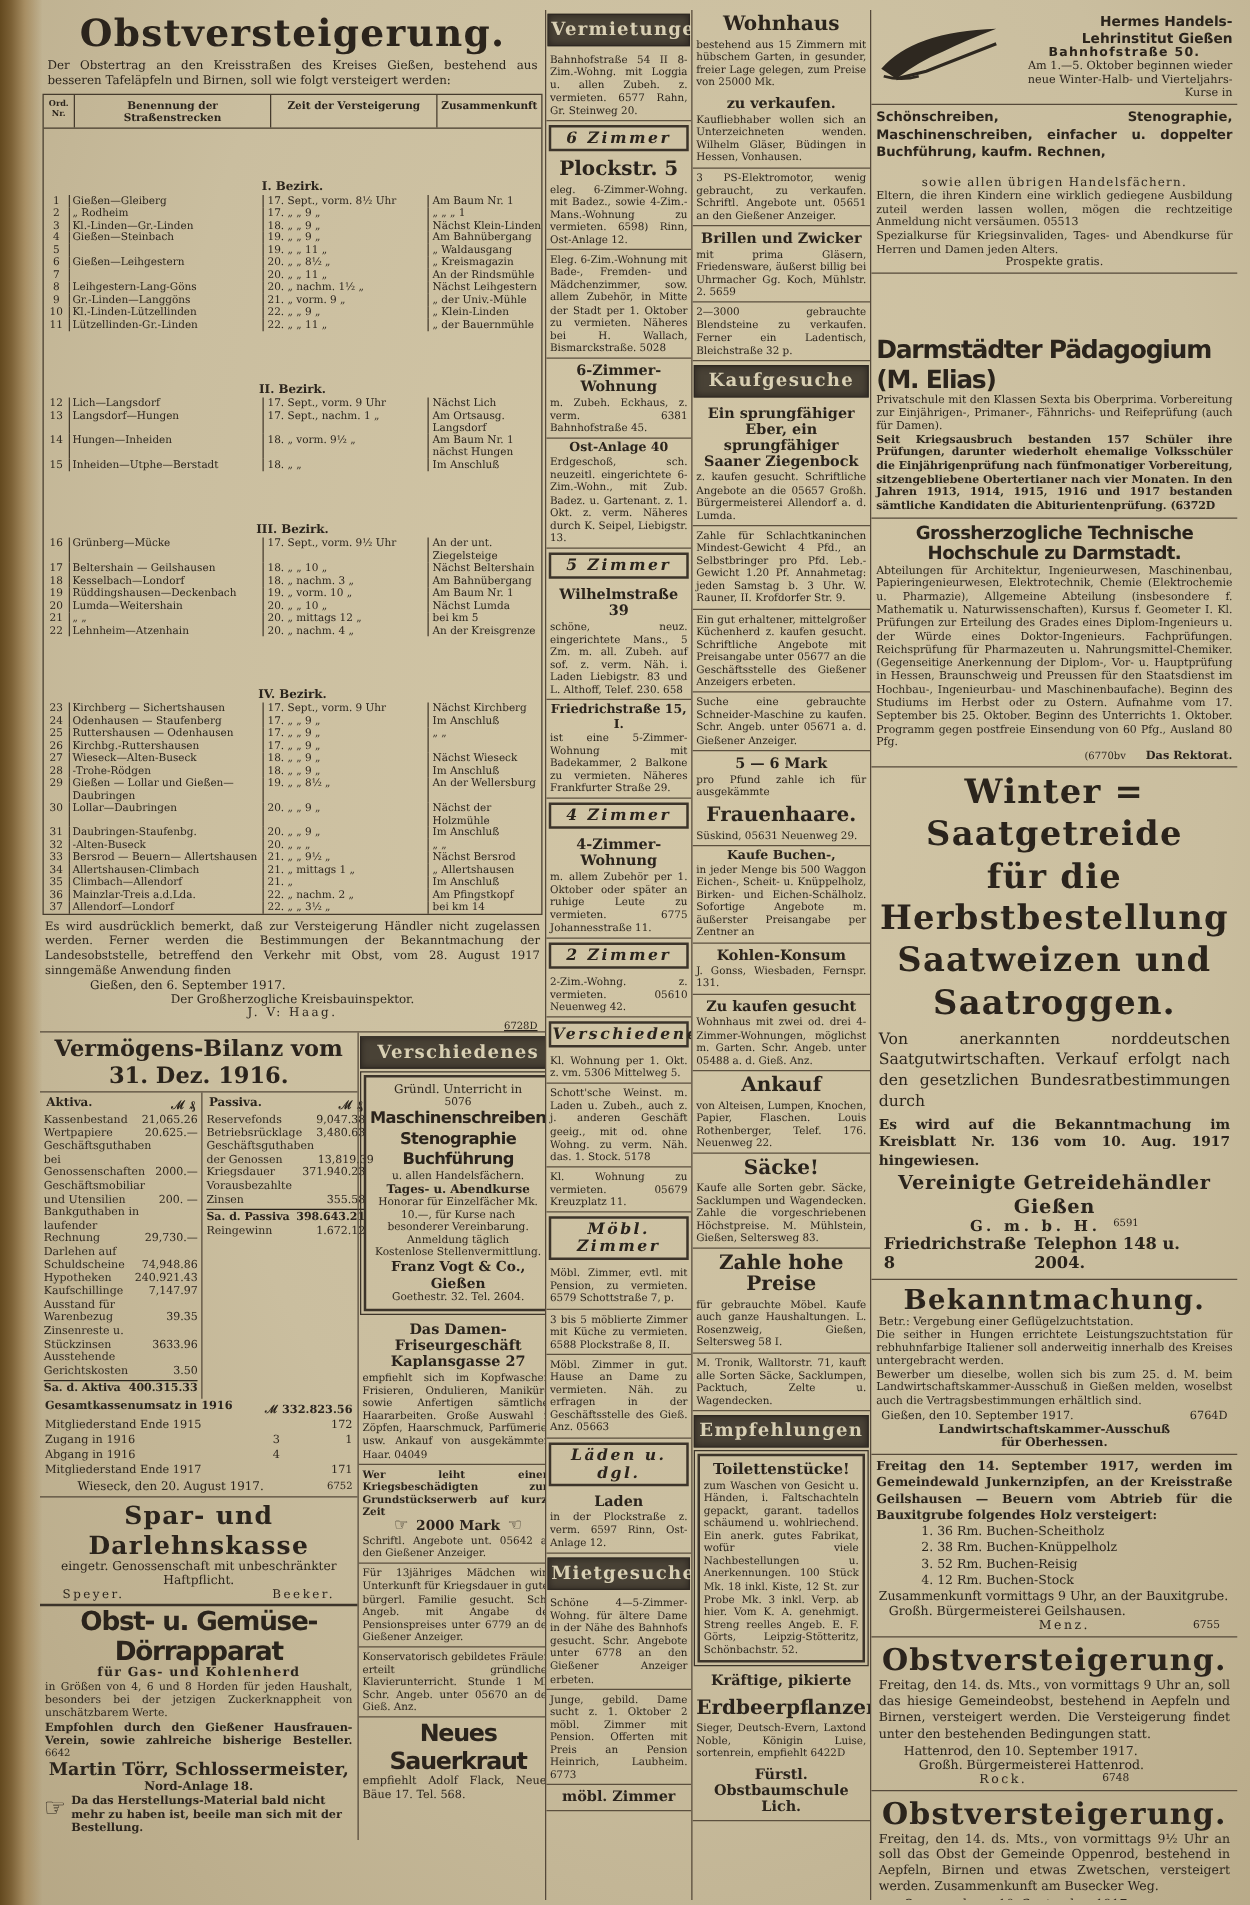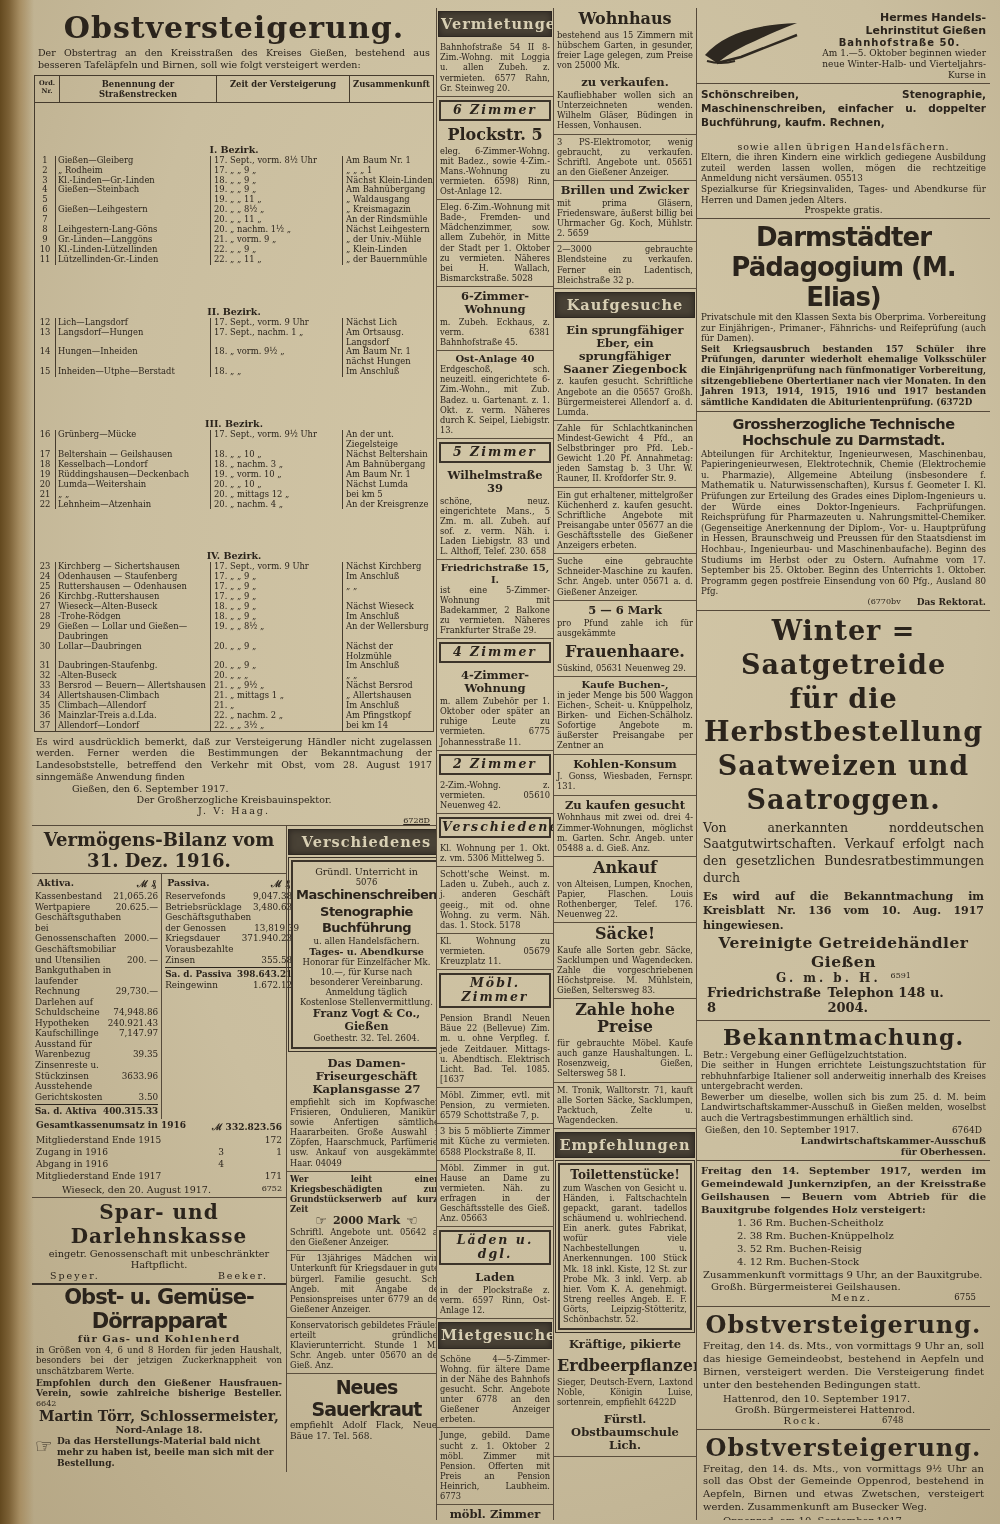--- a/index.html
+++ b/index.html
@@ -91,34 +91,34 @@
   .hermes{display:flex;gap:4px;}
   .pen-ill{flex:none;width:108px;padding-top:6px;}
   .hermes-txt{flex:1;}
   .h-l1{font-weight:bold;font-size:11px;text-align:right;font-family:"DejaVu Sans",sans-serif;}
   .h-l2{font-weight:bold;font-size:10px;text-align:center;letter-spacing:1px;font-family:"DejaVu Sans",sans-serif;}
   .h-l3{font-size:9px;text-align:right;line-height:1.2;}
   .h-wide{font-weight:bold;font-size:10.5px;line-height:1.3;text-align:justify;font-family:"DejaVu Sans",sans-serif;margin:1px 0;}
   .h-sp{font-size:9.5px;text-align:center;letter-spacing:1px;margin-top:12px;}
   .h-body{font-size:8.8px;line-height:1.2;text-align:justify;}
   .h-center{font-size:9px;text-align:center;}
-  .paed-title{font-size:26px;font-weight:bold;text-align:center;font-family:"DejaVu Sans","Liberation Sans",sans-serif;letter-spacing:-1px;}
+  .paed-title{font-size:20px;font-weight:bold;text-align:left;font-family:"DejaVu Sans","Liberation Sans",sans-serif;letter-spacing:-1px;margin-top:45px;}
   .sec-body{font-size:8.7px;line-height:1.22;text-align:justify;}
   .th-title{font-size:14.5px;font-weight:bold;text-align:center;font-family:"DejaVu Sans",sans-serif;letter-spacing:-0.5px;padding:1px 0;}
   .sec-sig{display:flex;justify-content:flex-end;gap:16px;font-size:9px;font-weight:bold;}
   .saat-t1{font-size:27px;font-weight:bold;text-align:center;letter-spacing:1px;line-height:1.25;}
   .saat-body{font-size:12.5px;line-height:1.35;text-align:justify;padding:3px 2px;}
   .saat-note{font-size:11px;font-weight:bold;line-height:1.3;text-align:justify;padding:0 2px;}
   .firm-line{font-size:15.5px;font-weight:bold;text-align:center;letter-spacing:0.5px;}
   .firm-sub{display:flex;justify-content:center;gap:10px;font-size:12px;font-weight:bold;letter-spacing:3px;}
   .addr-line{display:flex;justify-content:space-between;font-size:13px;font-weight:bold;padding:0 6px 2px;}
   .bek-title{font-size:22px;font-weight:bold;text-align:center;letter-spacing:1px;}
   .bek-sub{font-size:9px;padding-left:2px;}
   .bek-place{display:flex;justify-content:space-between;font-size:9px;padding:1px 4px;}
-  .bek-sig{font-size:9.5px;font-weight:bold;text-align:right;line-height:1.15;}
+  .bek-sig{font-size:9.5px;font-weight:bold;text-align:center;line-height:1.15;}
   .holz-intro{font-size:10px;font-weight:bold;line-height:1.3;text-align:justify;}
   .holz-item{font-size:10px;padding-left:36px;line-height:1.3;}
   .holz-meet{font-size:10px;padding:1px 2px;}
   .holz-sig{display:flex;justify-content:space-between;font-size:10px;padding:0 10px;}
   .obst2-title{font-size:24px;font-weight:bold;text-align:center;letter-spacing:1px;}
   .obst2-body{font-size:10px;line-height:1.28;text-align:justify;padding:1px 2px;}
   .obst2-place{font-size:10px;padding-left:22px;}
   .obst2-signer{font-size:10px;padding-left:34px;}
   .obst2-name{display:flex;justify-content:center;gap:60px;font-size:10px;letter-spacing:2px;}
 
@@ -687,24 +687,20 @@
           <div class="block plain">
           <div class="b-title"></div>
           <div class="b-body">Kl. Wohnung zu vermieten. 05679  Kreuzplatz 11.</div>
         </div>
           <div class="block subbox">
           <div class="b-title">Möbl. Zimmer</div>
           <div class="b-body"></div>
         </div>
           <div class="block plain">
           <div class="b-title"></div>
-          <div class="b-body">Pension Brandl Neuen Bäue 22 (Bellevue) Zim. m. u. ohne Verpfleg. f. jede Zeitdauer. Mittags- u. Abendtisch. Elektrisch Licht. Bad. Tel. 1085. [1637</div>
-        </div>
-          <div class="block plain">
-          <div class="b-title"></div>
           <div class="b-body">Möbl. Zimmer, evtl. mit Pension, zu vermieten. 6579 Schottstraße 7, p.</div>
         </div>
           <div class="block plain">
           <div class="b-title"></div>
           <div class="b-body">3 bis 5 möblierte Zimmer mit Küche zu vermieten. 6588 Plockstraße 8, II.</div>
         </div>
           <div class="block plain">
           <div class="b-title"></div>
           <div class="b-body">Möbl. Zimmer in gut. Hause an Dame zu vermieten. Näh. zu erfragen in der Geschäftsstelle des Gieß. Anz. 05663</div>
         </div>

